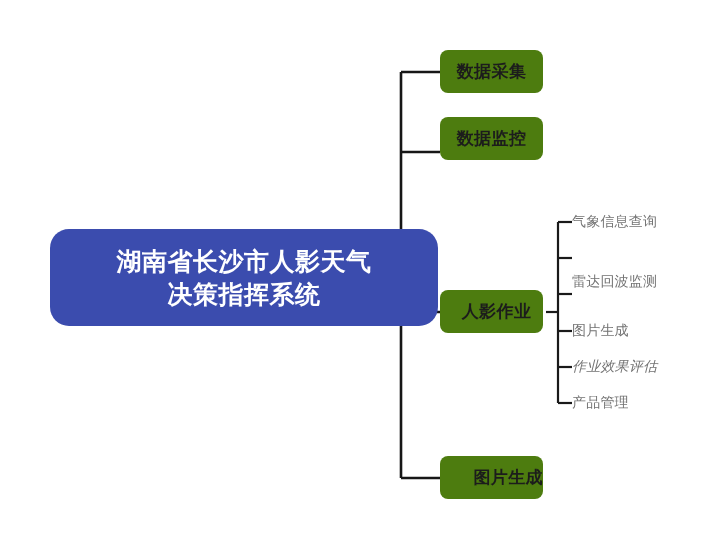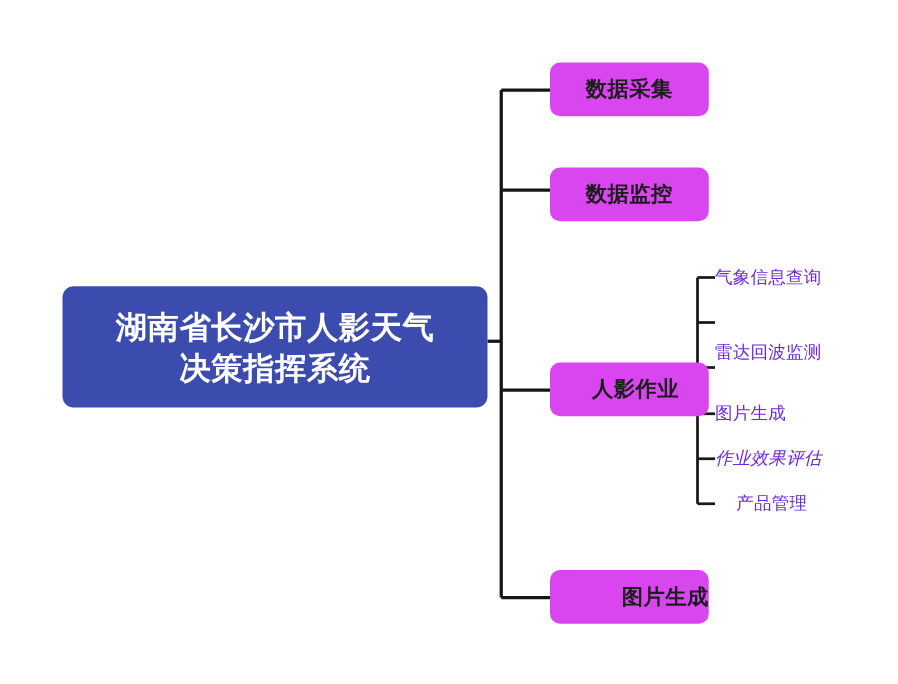--- a/index.html
+++ b/index.html
@@ -39,45 +39,45 @@
     stroke-width: 2.2;
     fill: none;
     stroke-linecap: butt;
   }
 
   
   #root-node {
     position: absolute;
     left: 50px;
     top: 229px;
-    width: 340px;
+    width: 388px;
     height: 97px;
     background: #3b4cae;
-    border-radius: 9px;
+    border-radius: 19px;
     display: flex;
     align-items: center;
     justify-content: center;
     text-align: center;
   }
   #root-node .root-label {
     color: #ffffff;
     font-size: 25px;
     font-weight: bold;
     line-height: 1.32;
     letter-spacing: 0.5px;
     white-space: pre-line;
   }
 
   
   .branch-node {
     position: absolute;
     left: 440px;
-    width: 127px;
+    width: 103px;
     height: 43px;
-    background: #d946ef;
+    background: #4d7c0f;
     border-radius: 8px;
     display: flex;
     align-items: center;
     justify-content: center;
   }
   .branch-node .branch-label {
     color: #1c1c1c;
     font-size: 17px;
     font-weight: bold;
     letter-spacing: 0.4px;
@@ -86,21 +86,21 @@
 
   
   .leaf-node {
     position: absolute;
     left: 572px;
     height: 20px;
     display: flex;
     align-items: center;
   }
   .leaf-node .leaf-label {
-    color: #6d28d9;
+    color: #737373;
     font-size: 14px;
     font-weight: normal;
     letter-spacing: 0.2px;
     white-space: nowrap;
   }
 </style>
 </head>
 <body>
 
 <div id="diagram-root">
@@ -130,21 +130,21 @@
 
   <div id="root-node">
     <span class="root-label">湖南省长沙市人影天气
 决策指挥系统</span>
   </div>
 
   <div class="branch-node" style="top:50px;">
     <span class="branch-label">数据采集</span>
   </div>
 
-  <div class="branch-node" style="top:134px;">
+  <div class="branch-node" style="top:117px;">
     <span class="branch-label">数据监控</span>
   </div>
 
   <div class="branch-node" style="top:290px;padding-left:10px;">
     <span class="branch-label">人影作业</span>
   </div>
 
   <div class="branch-node" style="top:456px;justify-content:flex-end;">
     <span class="branch-label">图片生成</span>
   </div>
@@ -159,17 +159,17 @@
 
 
   <div class="leaf-node" style="top:321px;">
     <span class="leaf-label">图片生成</span>
   </div>
 
   <div class="leaf-node" style="top:357px;font-style:italic;">
     <span class="leaf-label">作业效果评估</span>
   </div>
 
-  <div class="leaf-node" style="top:393px;margin-left:17px;">
+  <div class="leaf-node" style="top:393px;">
     <span class="leaf-label">产品管理</span>
   </div>
 
 </div>
 
 </body></html>

